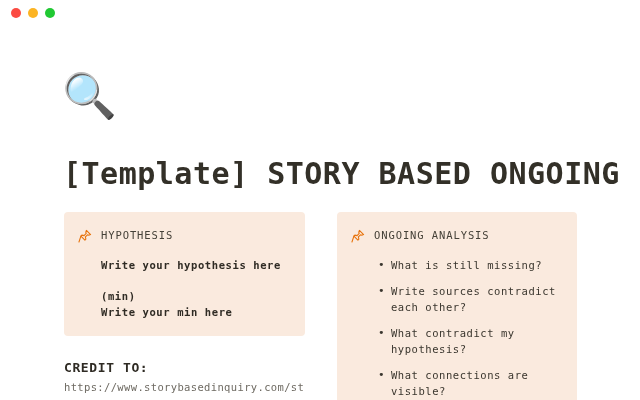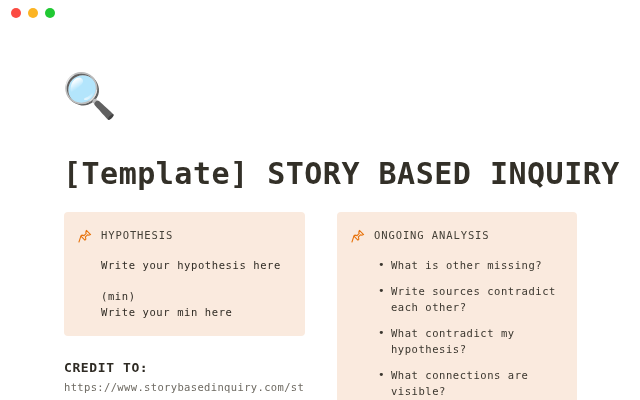--- a/index.html
+++ b/index.html
@@ -111,21 +111,21 @@
     color: #454138;
     line-height: 14px;
     white-space: nowrap;
     font-family: "DejaVu Sans Mono", "Liberation Mono", monospace;
   }
 
   .callout-body { padding-left: 23px; }
 
   .field-line {
     font-size: 10.5px;
-    font-weight: normal;
+    font-weight: bold;
     letter-spacing: 0.6px;
     color: #2f2b24;
     line-height: 16px;
     white-space: nowrap;
   }
   .field-gap { height: 15px; }
 
   ul.bullets {
     list-style: none;
     padding-left: 17px;
@@ -179,21 +179,21 @@
 <div class="window-chrome">
   <span class="dot red"></span>
   <span class="dot yellow"></span>
   <span class="dot green"></span>
 </div>
 
 <div class="page">
 
   <div class="cover-emoji">🔍</div>
 
-  <h1 class="page-title">[Template] STORY BASED INQUIRY</h1>
+  <h1 class="page-title">[Template] STORY BASED ONGOING</h1>
 
   <div class="columns">
 
     <div class="col-left">
 
       <div class="callout">
         <div class="callout-head">
           <svg class="pin-icon" viewBox="0 0 16 16">
             <path d="M9.6 1.6 L14.4 6.4 L12.3 7.1 L10.9 6.6 L8.4 9.1 L9.0 11.6 L7.9 12.7 L3.3 8.1 L4.4 7.0 L6.9 7.6 L9.4 5.1 L8.9 3.7 Z" fill="none" stroke="#e8730c" stroke-width="1.25" stroke-linejoin="round"></path>
             <path d="M3.3 8.1 L1.1 14.9" fill="none" stroke="#e8730c" stroke-width="1.25" stroke-linecap="round"></path>
@@ -222,21 +222,21 @@
         <div class="callout-head">
           <svg class="pin-icon" viewBox="0 0 16 16">
             <path d="M9.6 1.6 L14.4 6.4 L12.3 7.1 L10.9 6.6 L8.4 9.1 L9.0 11.6 L7.9 12.7 L3.3 8.1 L4.4 7.0 L6.9 7.6 L9.4 5.1 L8.9 3.7 Z" fill="none" stroke="#e8730c" stroke-width="1.25" stroke-linejoin="round"></path>
             <path d="M3.3 8.1 L1.1 14.9" fill="none" stroke="#e8730c" stroke-width="1.25" stroke-linecap="round"></path>
           </svg>
           <span class="callout-label">ONGOING ANALYSIS</span>
         </div>
 
         <div class="callout-body">
           <ul class="bullets">
-            <li>What is other missing?</li>
+            <li>What is still missing?</li>
             <li>Write sources contradict each other?</li>
             <li>What contradict my hypothesis?</li>
             <li>What connections are visible?</li>
           </ul>
         </div>
       </div>
 
     </div>
 
   </div>

